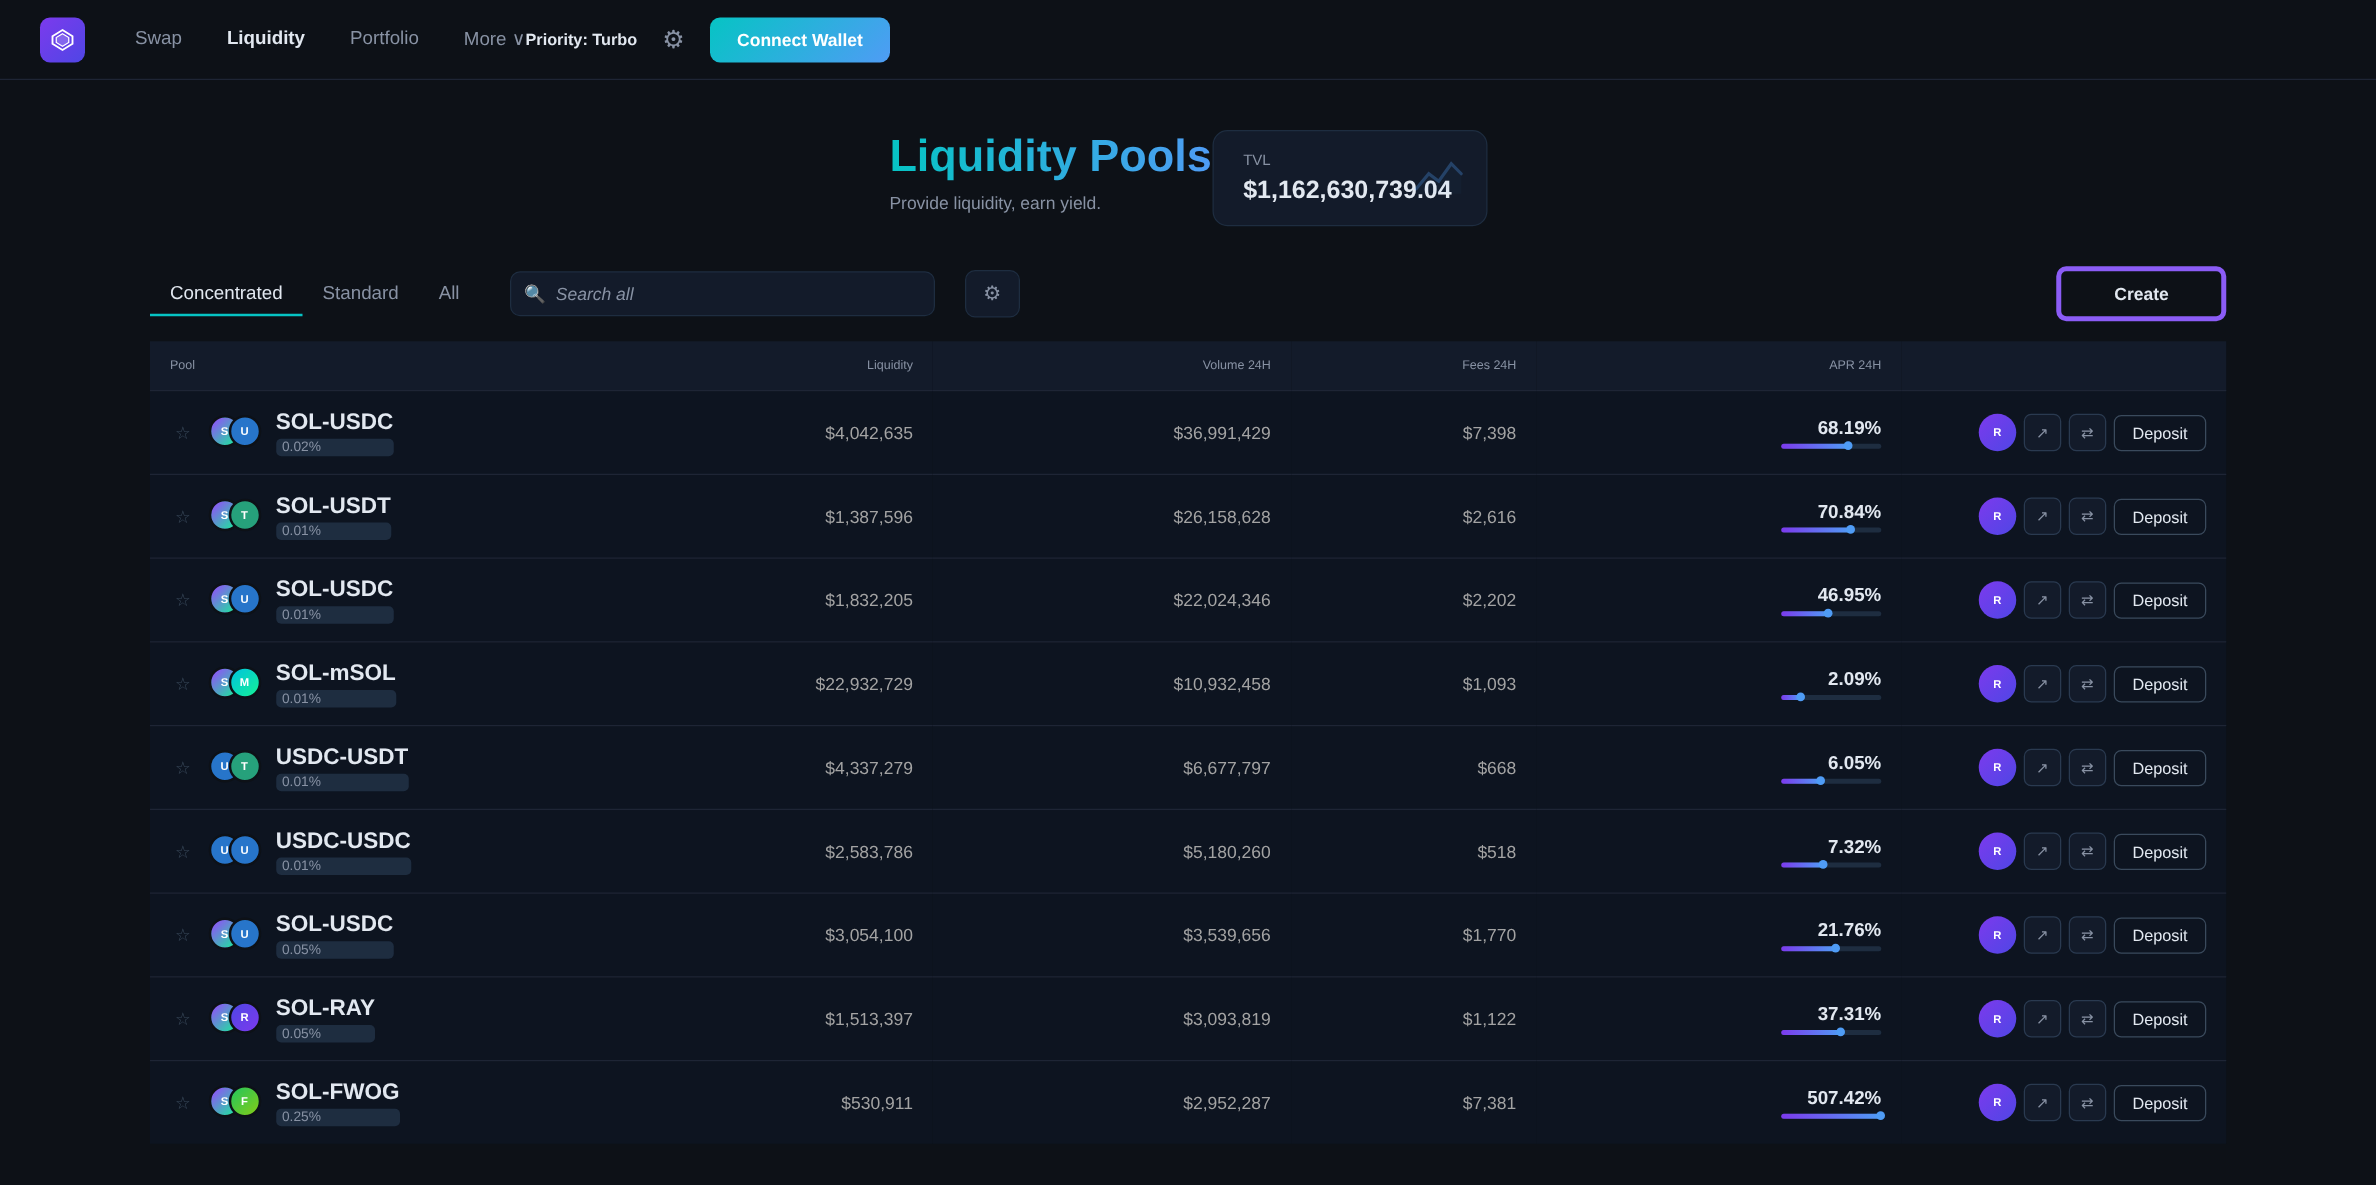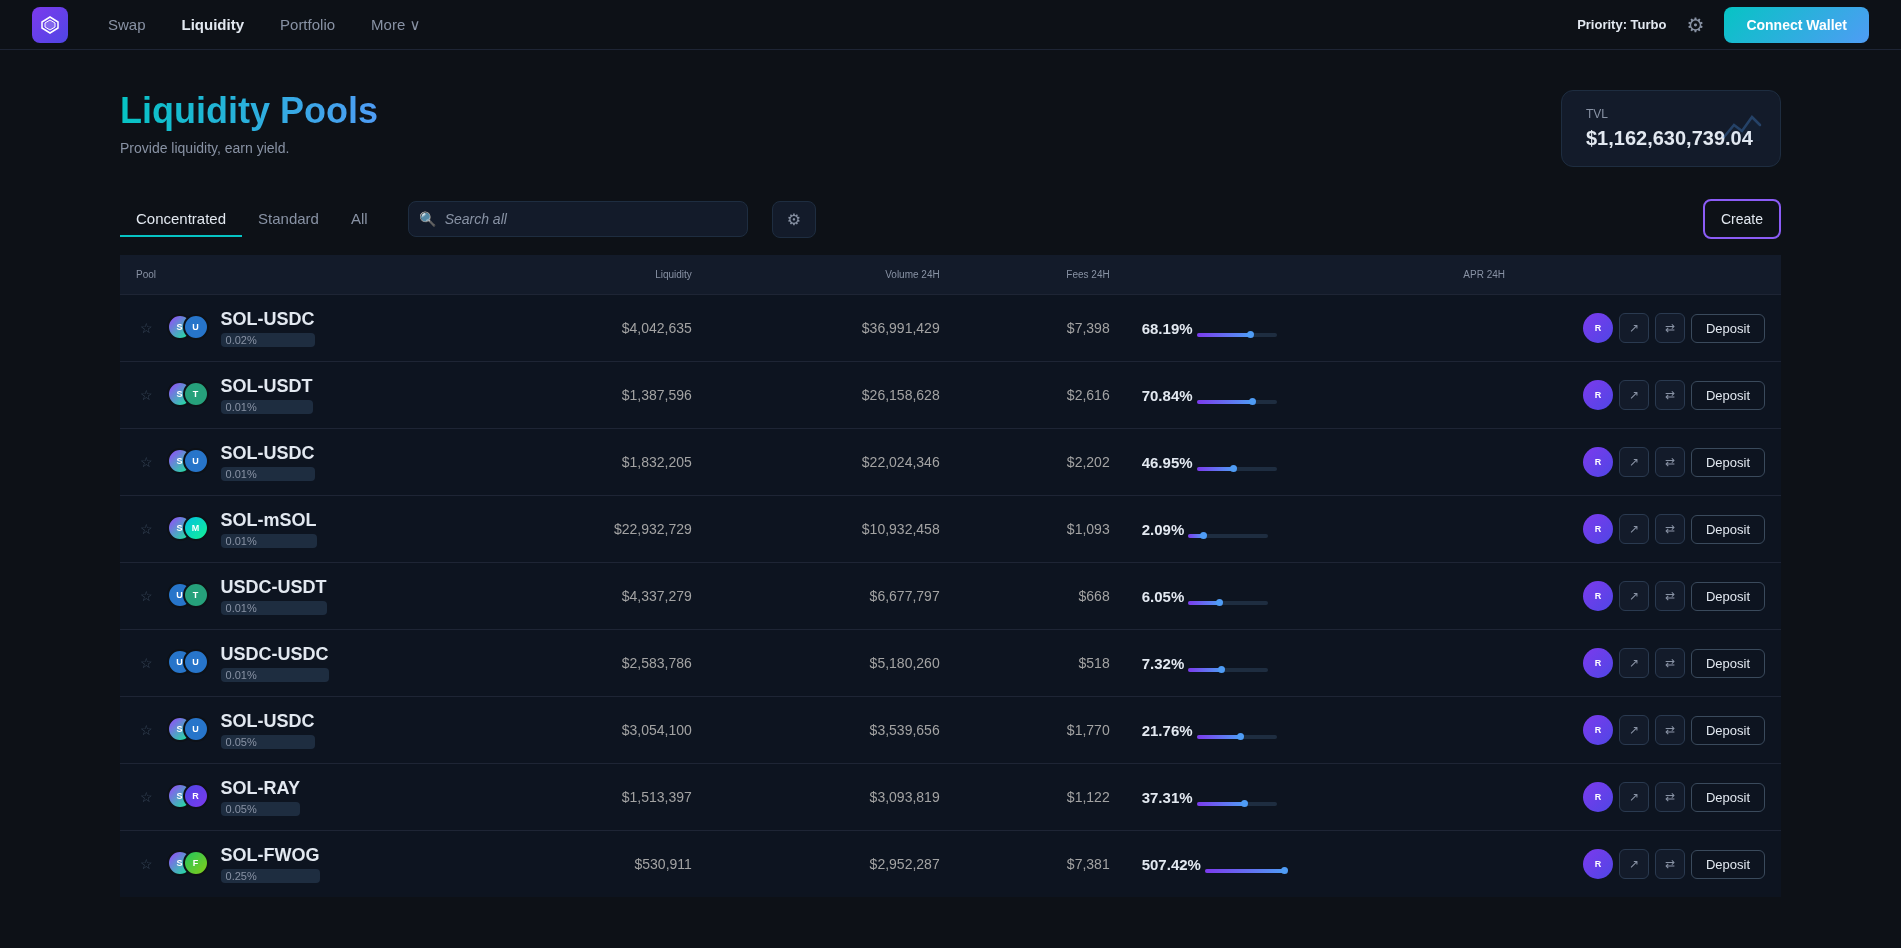--- a/index.html
+++ b/index.html
@@ -9,23 +9,23 @@
       font-family: -apple-system, BlinkMacSystemFont, 'Segoe UI', sans-serif;
       min-height: 948px;
       width: 1901px;
       overflow-x: hidden;
     }
 
     
     .navbar {
       display: flex;
       align-items: center;
-      justify-content: space-between;
+      justify-content: flex-start;
       padding: 0 32px;
-      height: 50px;
+      height: 64px;
       background: #0d1117;
       border-bottom: 1px solid #1e2535;
     }
     .navbar-left {
       display: flex;
       align-items: center;
       gap: 40px;
     }
     .logo {
       width: 36px;
@@ -88,21 +88,21 @@
     }
 
     
     .main-content {
       padding: 40px 120px 40px 120px;
     }
 
     
     .page-header {
       display: flex;
-      justify-content: space-between;
+      justify-content: center;
       align-items: flex-start;
       margin-bottom: 32px;
     }
     .page-title-section h1 {
       font-size: 36px;
       font-weight: 700;
       background: linear-gradient(90deg, #06c4c4, #4f9cf5);
       -webkit-background-clip: text;
       -webkit-text-fill-color: transparent;
       background-clip: text;
@@ -200,26 +200,26 @@
       border: 1px solid #1e2d40;
       border-radius: 8px;
       color: #8892a4;
       font-size: 16px;
       padding: 8px 14px;
       cursor: pointer;
     }
     .create-btn {
       margin-left: auto;
       background: transparent;
-      border: 2px solid #8b5cf6;
+      border: 4px solid #8b5cf6;
       border-radius: 8px;
       color: #e2e8f0;
       font-size: 14px;
-      font-weight: 400;
-      padding: 10px 16px;
+      font-weight: 700;
+      padding: 10px 42px;
       cursor: pointer;
     }
 
     
     .pool-table {
       width: 100%;
       border-collapse: collapse;
       background: #0d1117;
     }
     .pool-table thead tr {
@@ -300,20 +300,21 @@
     .num-cell {
       text-align: right;
       font-size: 14px;
       color: #a3a3a3;
       font-variant-numeric: tabular-nums;
     }
 
     
     .apr-cell {
       display: flex;
+      flex-direction: column;
       align-items: flex-end;
       gap: 4px;
     }
     .apr-value {
       font-size: 15px;
       font-weight: 700;
       color: #e2e8f0;
     }
     .apr-bar-track {
       width: 80px;

